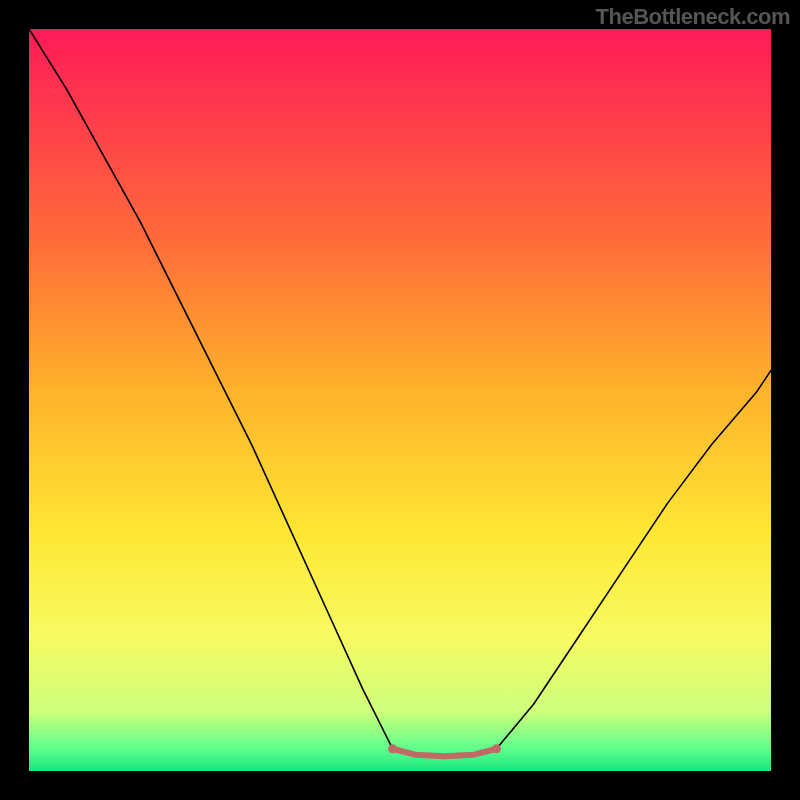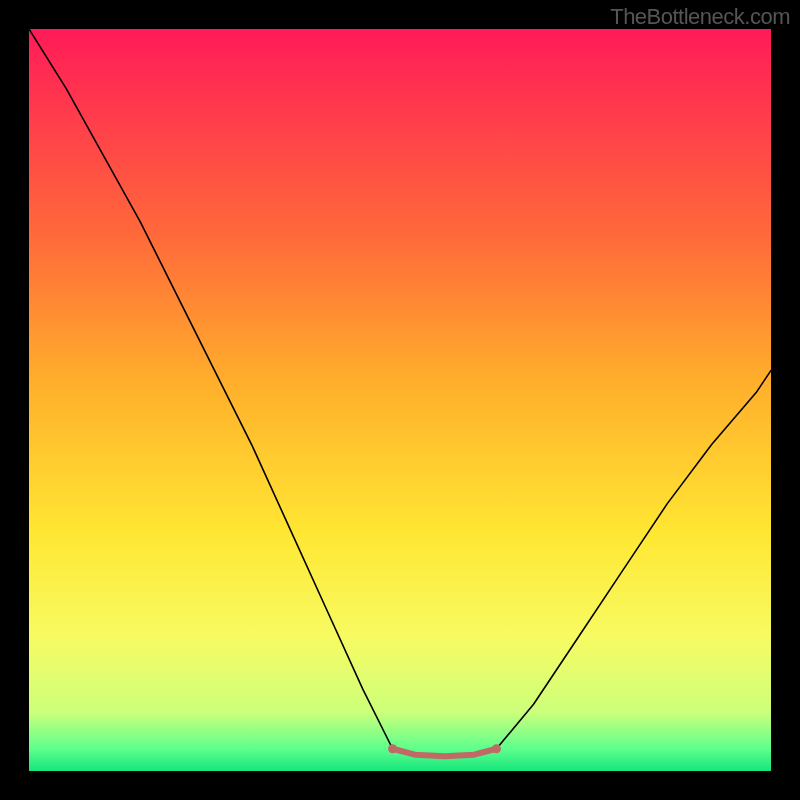--- a/index.html
+++ b/index.html
@@ -16,21 +16,21 @@
     width: 800px;
     height: 800px;
     background: #000;
   }
   .watermark {
     position: absolute;
     top: 4px;
     right: 10px;
     color: #555;
     font-size: 22px;
-    font-weight: 400;
+    font-weight: 700;
     font-family: Arial, Helvetica, sans-serif;
     letter-spacing: -0.5px;
     z-index: 10;
     margin-left: 16px;
   }
   .plot {
     position: absolute;
     left: 29px;
     top: 29px;
     width: 742px;

